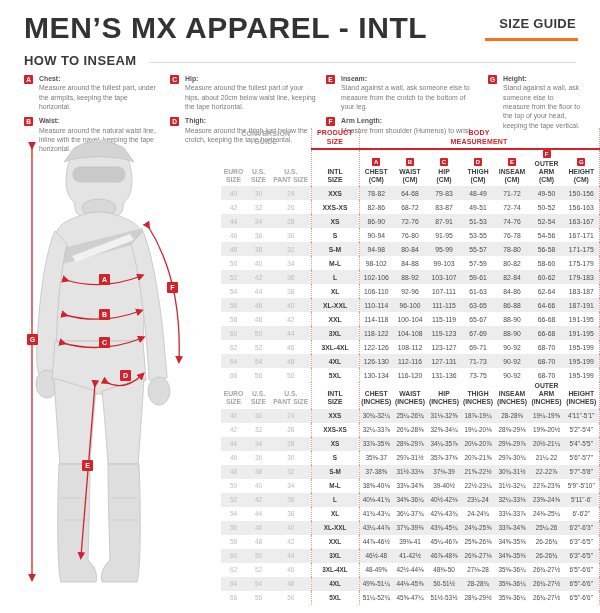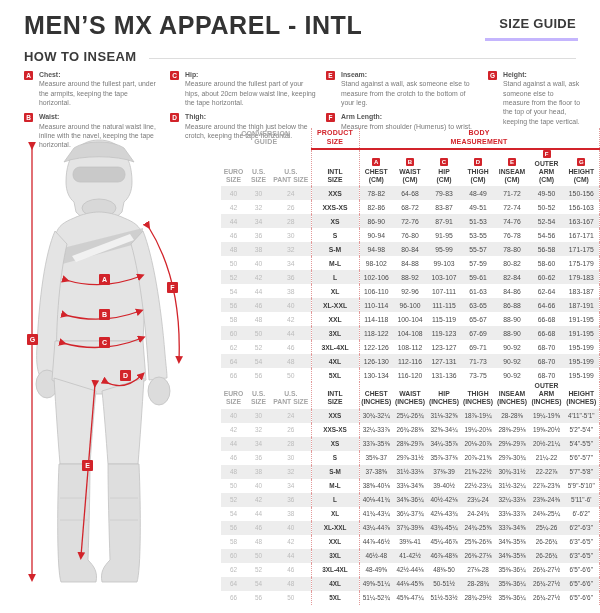--- a/index.html
+++ b/index.html
@@ -2,23 +2,23 @@
 <html><head>
 <meta charset="utf-8">
 <style>
   * { box-sizing: border-box; }
   html,body { margin:0; padding:0; background:#fff; }
   body { width:600px; height:613px; font-family:"Liberation Sans", sans-serif; color:#3a3a3a; }
   .page { position:relative; width:600px; height:613px; overflow:hidden; background:#fff; }
 
   
   .hdr { display:flex; justify-content:space-between; align-items:flex-start; padding:11px 22px 0 24px; }
-  .title { font-size:25px; font-weight:bold; letter-spacing:.6px; margin:0; color:#333; }
+  .title { font-size:30px; font-weight:bold; letter-spacing:.6px; margin:0; color:#333; }
   .size-guide { font-size:13px; font-weight:bold; letter-spacing:.3px; color:#3a3a3a;
-                border-bottom:3px solid #c4b5fd; padding:5px 2px 7px 14px; }
+                border-bottom:3px solid #f97316; padding:5px 2px 7px 14px; }
 
   
   .htm { display:flex; align-items:center; margin:8px 24px 3px 24px; }
   .htm-h { font-size:13px; font-weight:bold; letter-spacing:.4px; margin:0; color:#3a3a3a; }
   .htm-rule { flex:1; height:1px; background:#ddd; margin-left:12px; margin-top:3px; }
 
   .mdefs { display:grid; grid-template-columns:136px 146px 152px 1fr; column-gap:10px; padding:3px 20px 0 24px; }
   .mdef { display:grid; grid-template-columns:11px 1fr; column-gap:4px; margin-bottom:5px; }
   .mbadge { width:9px; height:9px; background:#d2232a; color:#fff; font-size:6.5px; font-weight:bold;
             display:flex; align-items:center; justify-content:center; border-radius:1px; margin-top:1px; }

